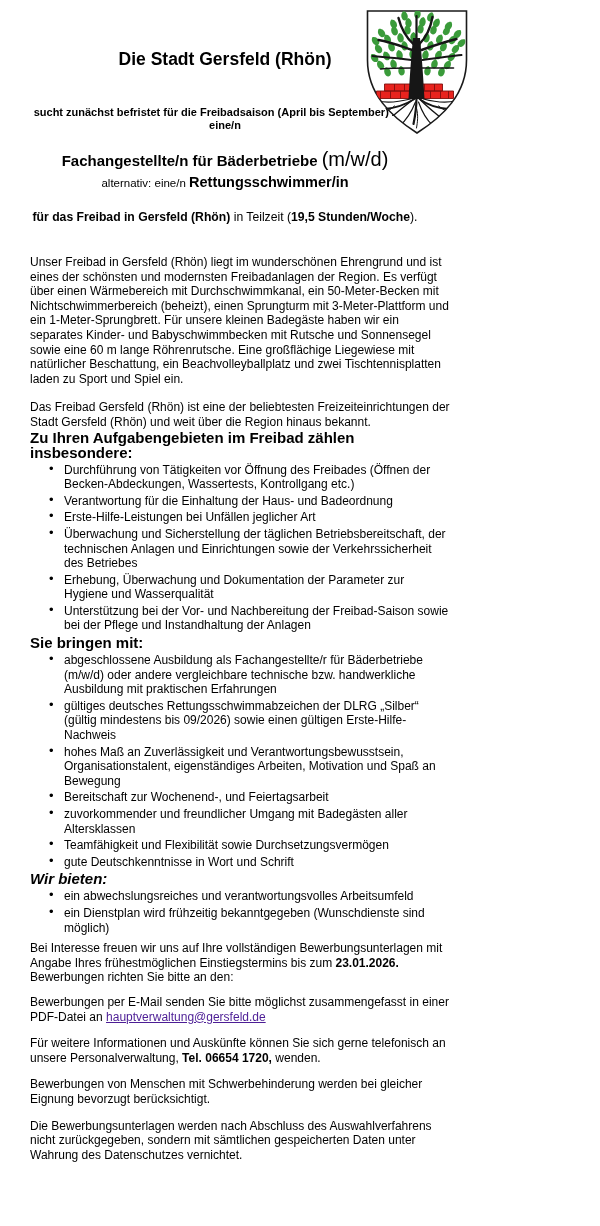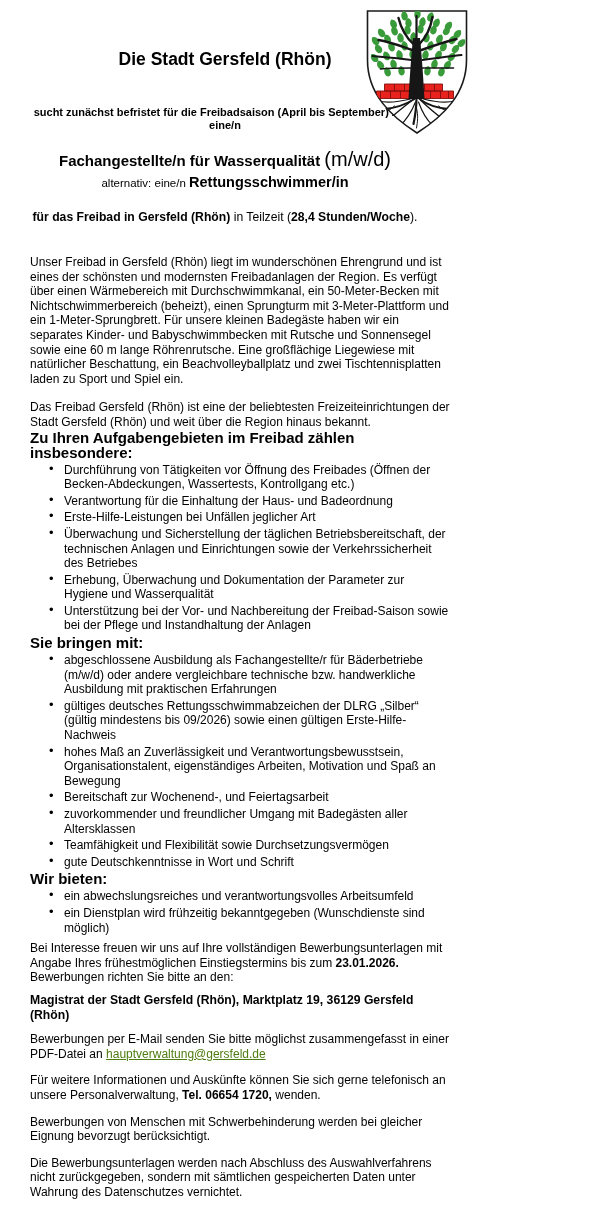--- a/index.html
+++ b/index.html
@@ -23,33 +23,33 @@
   .job-alt { font-size: 14.5px; font-weight: bold; }
   .location-line { margin-top: 17px; font-size: 12.2px; line-height: 15px; }
   .b { font-weight: bold; }
   
   p { margin: 0; }
   .intro1 { margin-top: 30px; max-width: 472px; }
   .intro2 { margin-top: 14px; max-width: 472px; }
   h3.sec { font-size: 15px; line-height: 15px; margin: 0; font-weight: bold; }
   .sec-tasks { margin-top: 24px; }
   .sec-bring { margin-top: 34px; }
-  .sec-offer { margin-top: 8px; }
+  .sec-offer { margin-top: 8px; font-style: italic; }
   ul.blist { margin: 3px 0 0 0; padding: 0; list-style: none; }
   ul.blist li {
     position: relative; padding-left: 34px; max-width: 470px; margin-bottom: 2px;
   }
   ul.blist li::before { content: "\2022"; position: absolute; left: 19px; top: -1px; font-size: 13px; }
   .apply { margin-top: 6px; max-width: 470px; }
   .address { margin-top: 8px; font-weight: bold; font-size: 12.2px; }
   .email-p { margin-top: 10px; max-width: 452px; }
   .info-p { margin-top: 12px; max-width: 452px; }
   .equality-p { margin-top: 12px; max-width: 440px; }
   .privacy-p { margin-top: 12px; max-width: 425px; }
-  a.mail { color: #4d7c0f; text-decoration: underline; cursor: pointer; }
+  a.mail { color: #4c1d95; text-decoration: underline; cursor: pointer; }
   
   .coa { position: absolute; top: 8px; right: 10px; width: 106px; height: 128px; }
   .coa svg { display: block; width: 100%; height: 100%; }
 </style>
 </head>
 <body>
 
 <div class="page">
 
   <div class="coa">
@@ -153,24 +153,24 @@
     </svg>
   </div>
 
   <div class="header">
     <h1 class="doc-title">Die Stadt Gersfeld (Rhön)</h1>
     <div class="sub-block">
       <div>sucht zunächst befristet für die Freibadsaison (April bis September) 2026</div>
       <div>eine/n</div>
     </div>
     <div class="job-block">
-      <div class="job-line1"><span>Fachangestellte/n für Wasserqualität </span><span class="job-gender">(m/w/d)</span></div>
+      <div class="job-line1"><span>Fachangestellte/n für Bäderbetriebe </span><span class="job-gender">(m/w/d)</span></div>
       <div class="job-line2"><span>alternativ: eine/n </span><span class="job-alt">Rettungsschwimmer/in</span></div>
     </div>
-    <div class="location-line"><span class="b">für das Freibad in Gersfeld (Rhön)</span><span> in Teilzeit (</span><span class="b">28,4 Stunden/Woche</span><span>).</span></div>
+    <div class="location-line"><span class="b">für das Freibad in Gersfeld (Rhön)</span><span> in Teilzeit (</span><span class="b">19,5 Stunden/Woche</span><span>).</span></div>
   </div>
 
   <p class="intro1">Unser Freibad in Gersfeld (Rhön) liegt im wunderschönen Ehrengrund und ist eines der schönsten und modernsten Freibadanlagen der Region. Es verfügt über einen Wärmebereich mit Durchschwimmkanal, ein 50-Meter-Becken mit Nichtschwimmerbereich (beheizt), einen Sprungturm mit 3-Meter-Plattform und ein 1-Meter-Sprungbrett. Für unsere kleinen Badegäste haben wir ein separates Kinder- und Babyschwimmbecken mit Rutsche und Sonnensegel sowie eine 60 m lange Röhrenrutsche. Eine großflächige Liegewiese mit natürlicher Beschattung, ein Beachvolleyballplatz und zwei Tischtennisplatten laden zu Sport und Spiel ein.</p>
   <p class="intro2">Das Freibad Gersfeld (Rhön) ist eine der beliebtesten Freizeiteinrichtungen der Stadt Gersfeld (Rhön) und weit über die Region hinaus bekannt.</p>
 
   <h3 class="sec sec-tasks">Zu Ihren Aufgabengebieten im Freibad zählen insbesondere:</h3>
   <ul class="blist">
     <li>Durchführung von Tätigkeiten vor Öffnung des Freibades (Öffnen der Becken-Abdeckungen, Wassertests, Kontrollgang etc.)</li>
     <li>Verantwortung für die Einhaltung der Haus- und Badeordnung</li>
     <li>Erste-Hilfe-Leistungen bei Unfällen jeglicher Art</li>
@@ -191,21 +191,20 @@
   </ul>
 
   <h3 class="sec sec-offer">Wir bieten:</h3>
   <ul class="blist">
     <li>ein abwechslungsreiches und verantwortungsvolles Arbeitsumfeld</li>
     <li>ein Dienstplan wird frühzeitig bekanntgegeben (Wunschdienste sind möglich)</li>
   </ul>
 
   <p class="apply"><span>Bei Interesse freuen wir uns auf Ihre vollständigen Bewerbungsunterlagen mit Angabe Ihres frühestmöglichen Einstiegstermins bis zum </span><span class="b">23.01.2026.</span><span> Bewerbungen richten Sie bitte an den:</span></p>
 
-  <p class="address">Magistrat der Stadt Gersfeld (Rhön), Marktplatz 19, 36129 Gersfeld (Rhön)</p>
 
   <p class="email-p"><span>Bewerbungen per E-Mail senden Sie bitte möglichst zusammengefasst in einer PDF-Datei an </span><a class="mail">hauptverwaltung@gersfeld.de</a></p>
 
   <p class="info-p"><span>Für weitere Informationen und Auskünfte können Sie sich gerne telefonisch an unsere Personalverwaltung, </span><span class="b">Tel. 06654 1720,</span><span> wenden.</span></p>
 
   <p class="equality-p">Bewerbungen von Menschen mit Schwerbehinderung werden bei gleicher Eignung bevorzugt berücksichtigt.</p>
 
   <p class="privacy-p">Die Bewerbungsunterlagen werden nach Abschluss des Auswahlverfahrens nicht zurückgegeben, sondern mit sämtlichen gespeicherten Daten unter Wahrung des Datenschutzes vernichtet.</p>
 
 </div>

